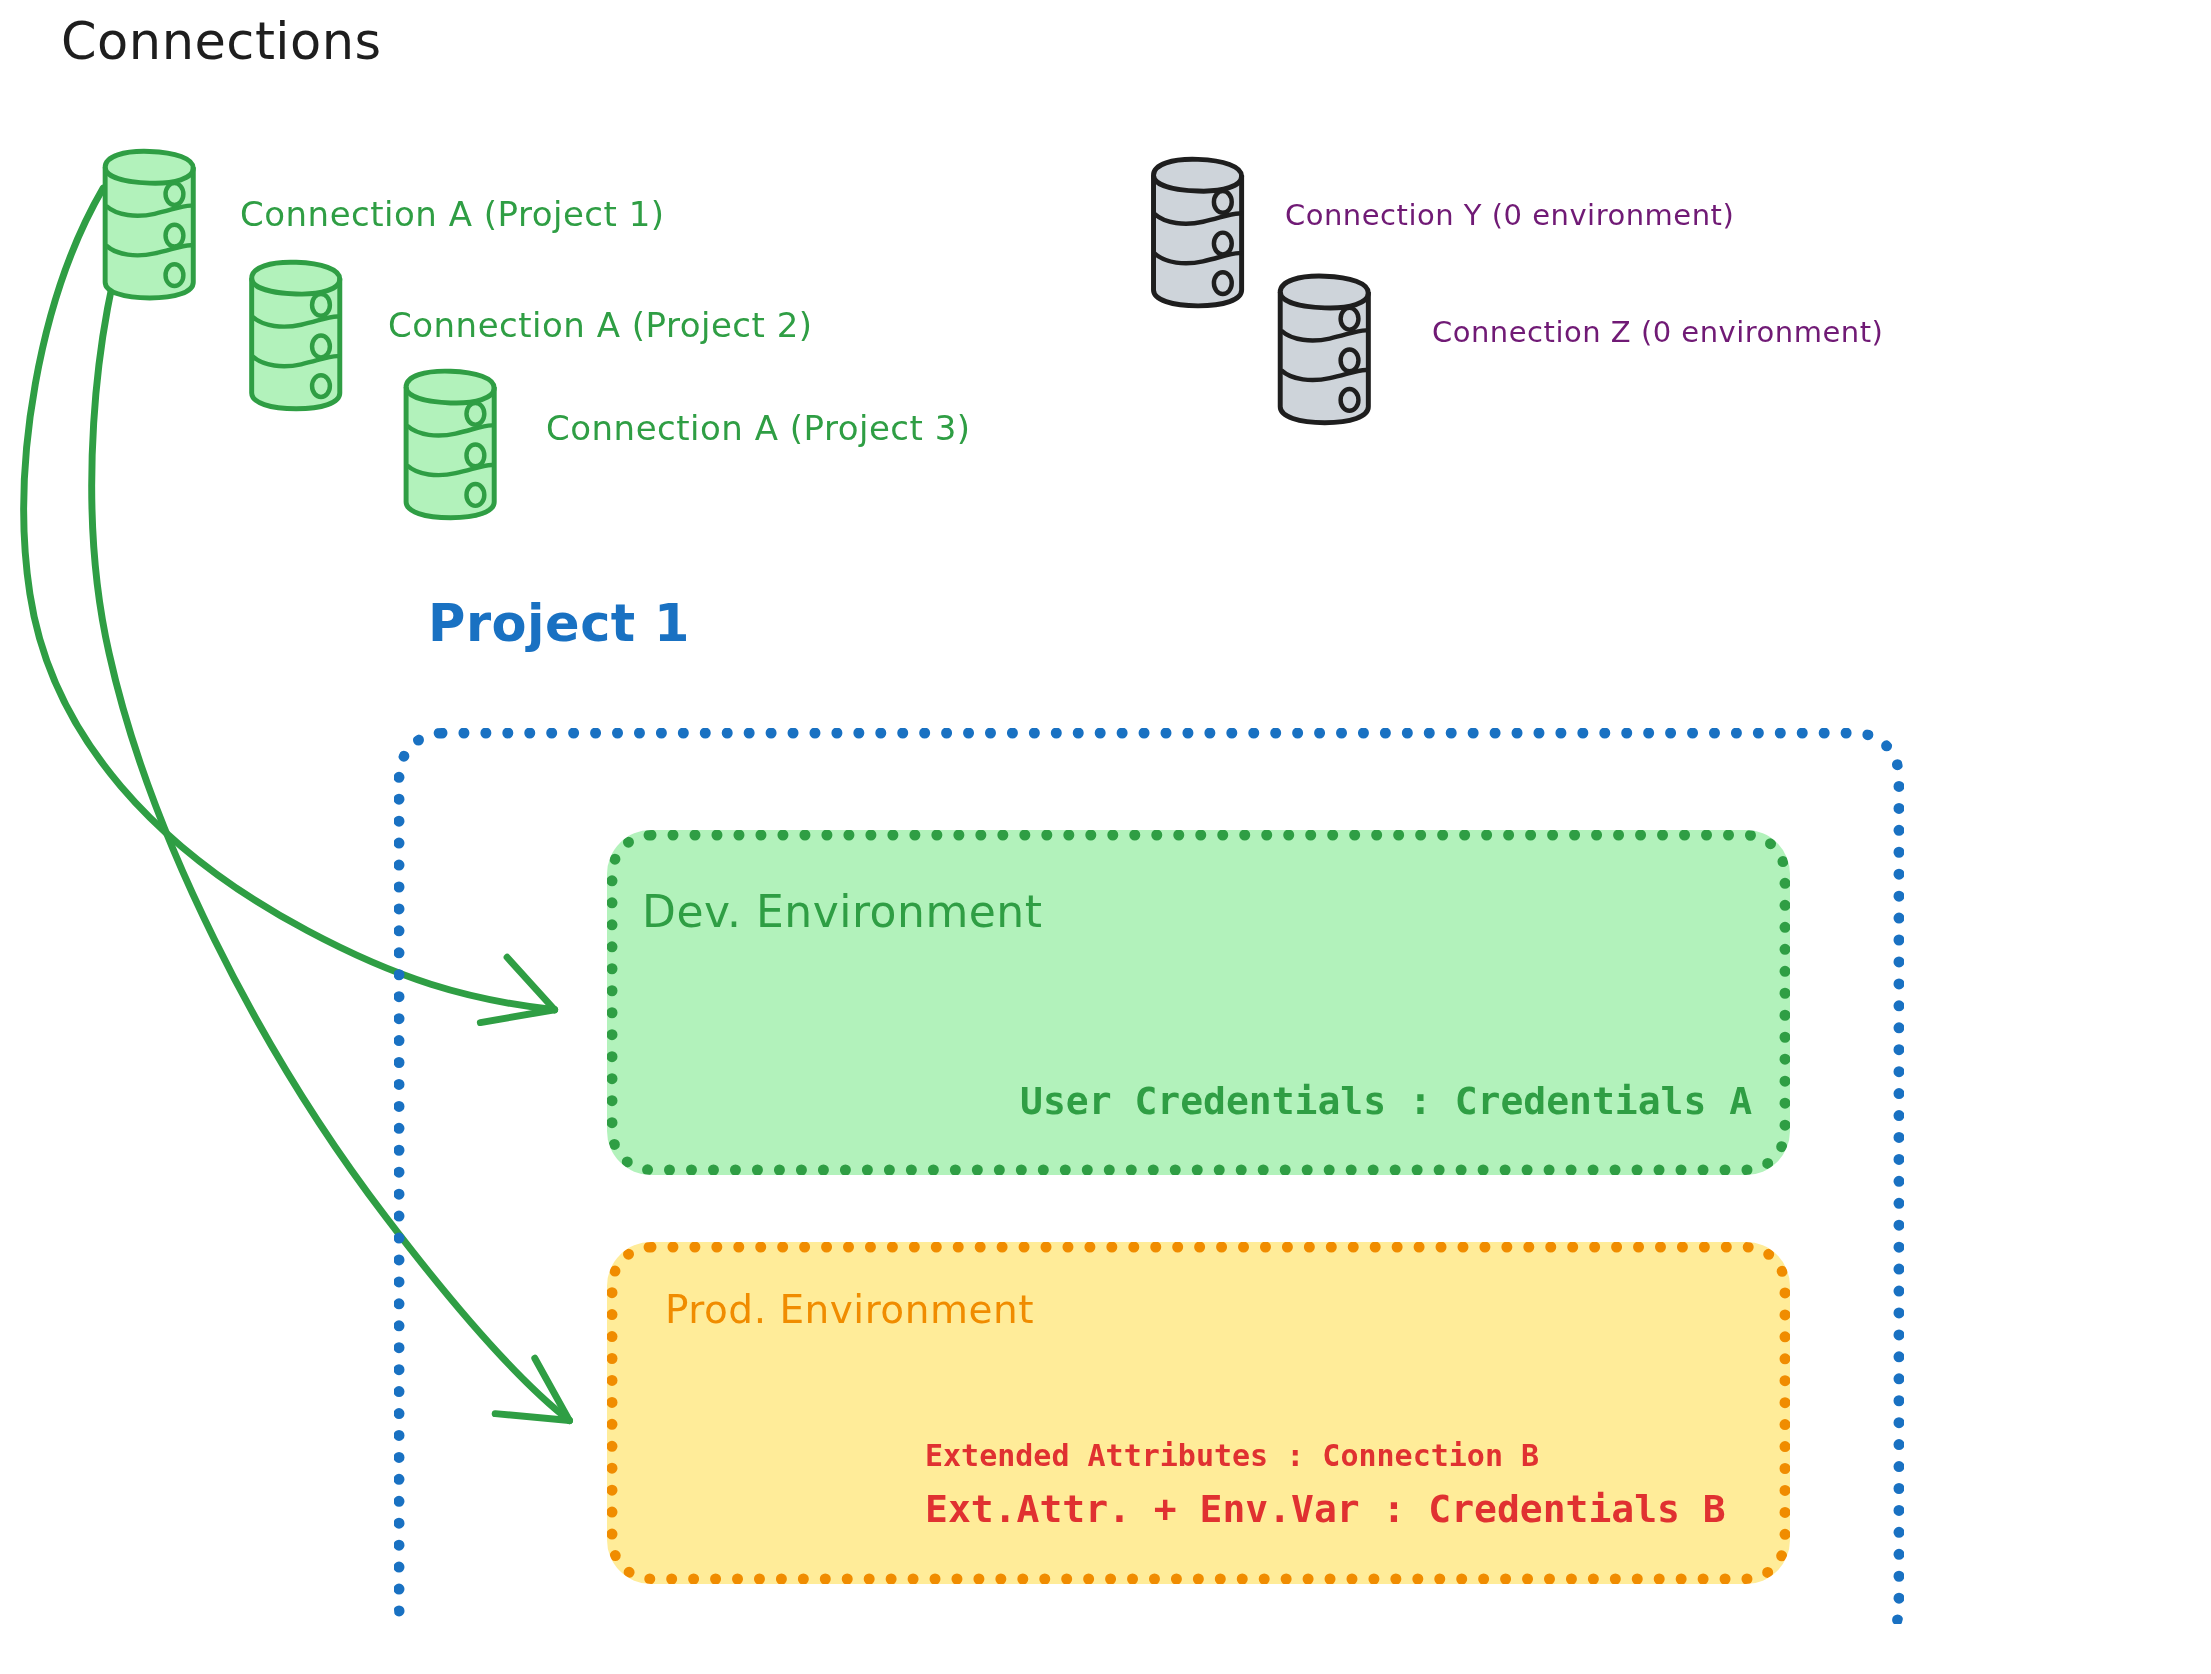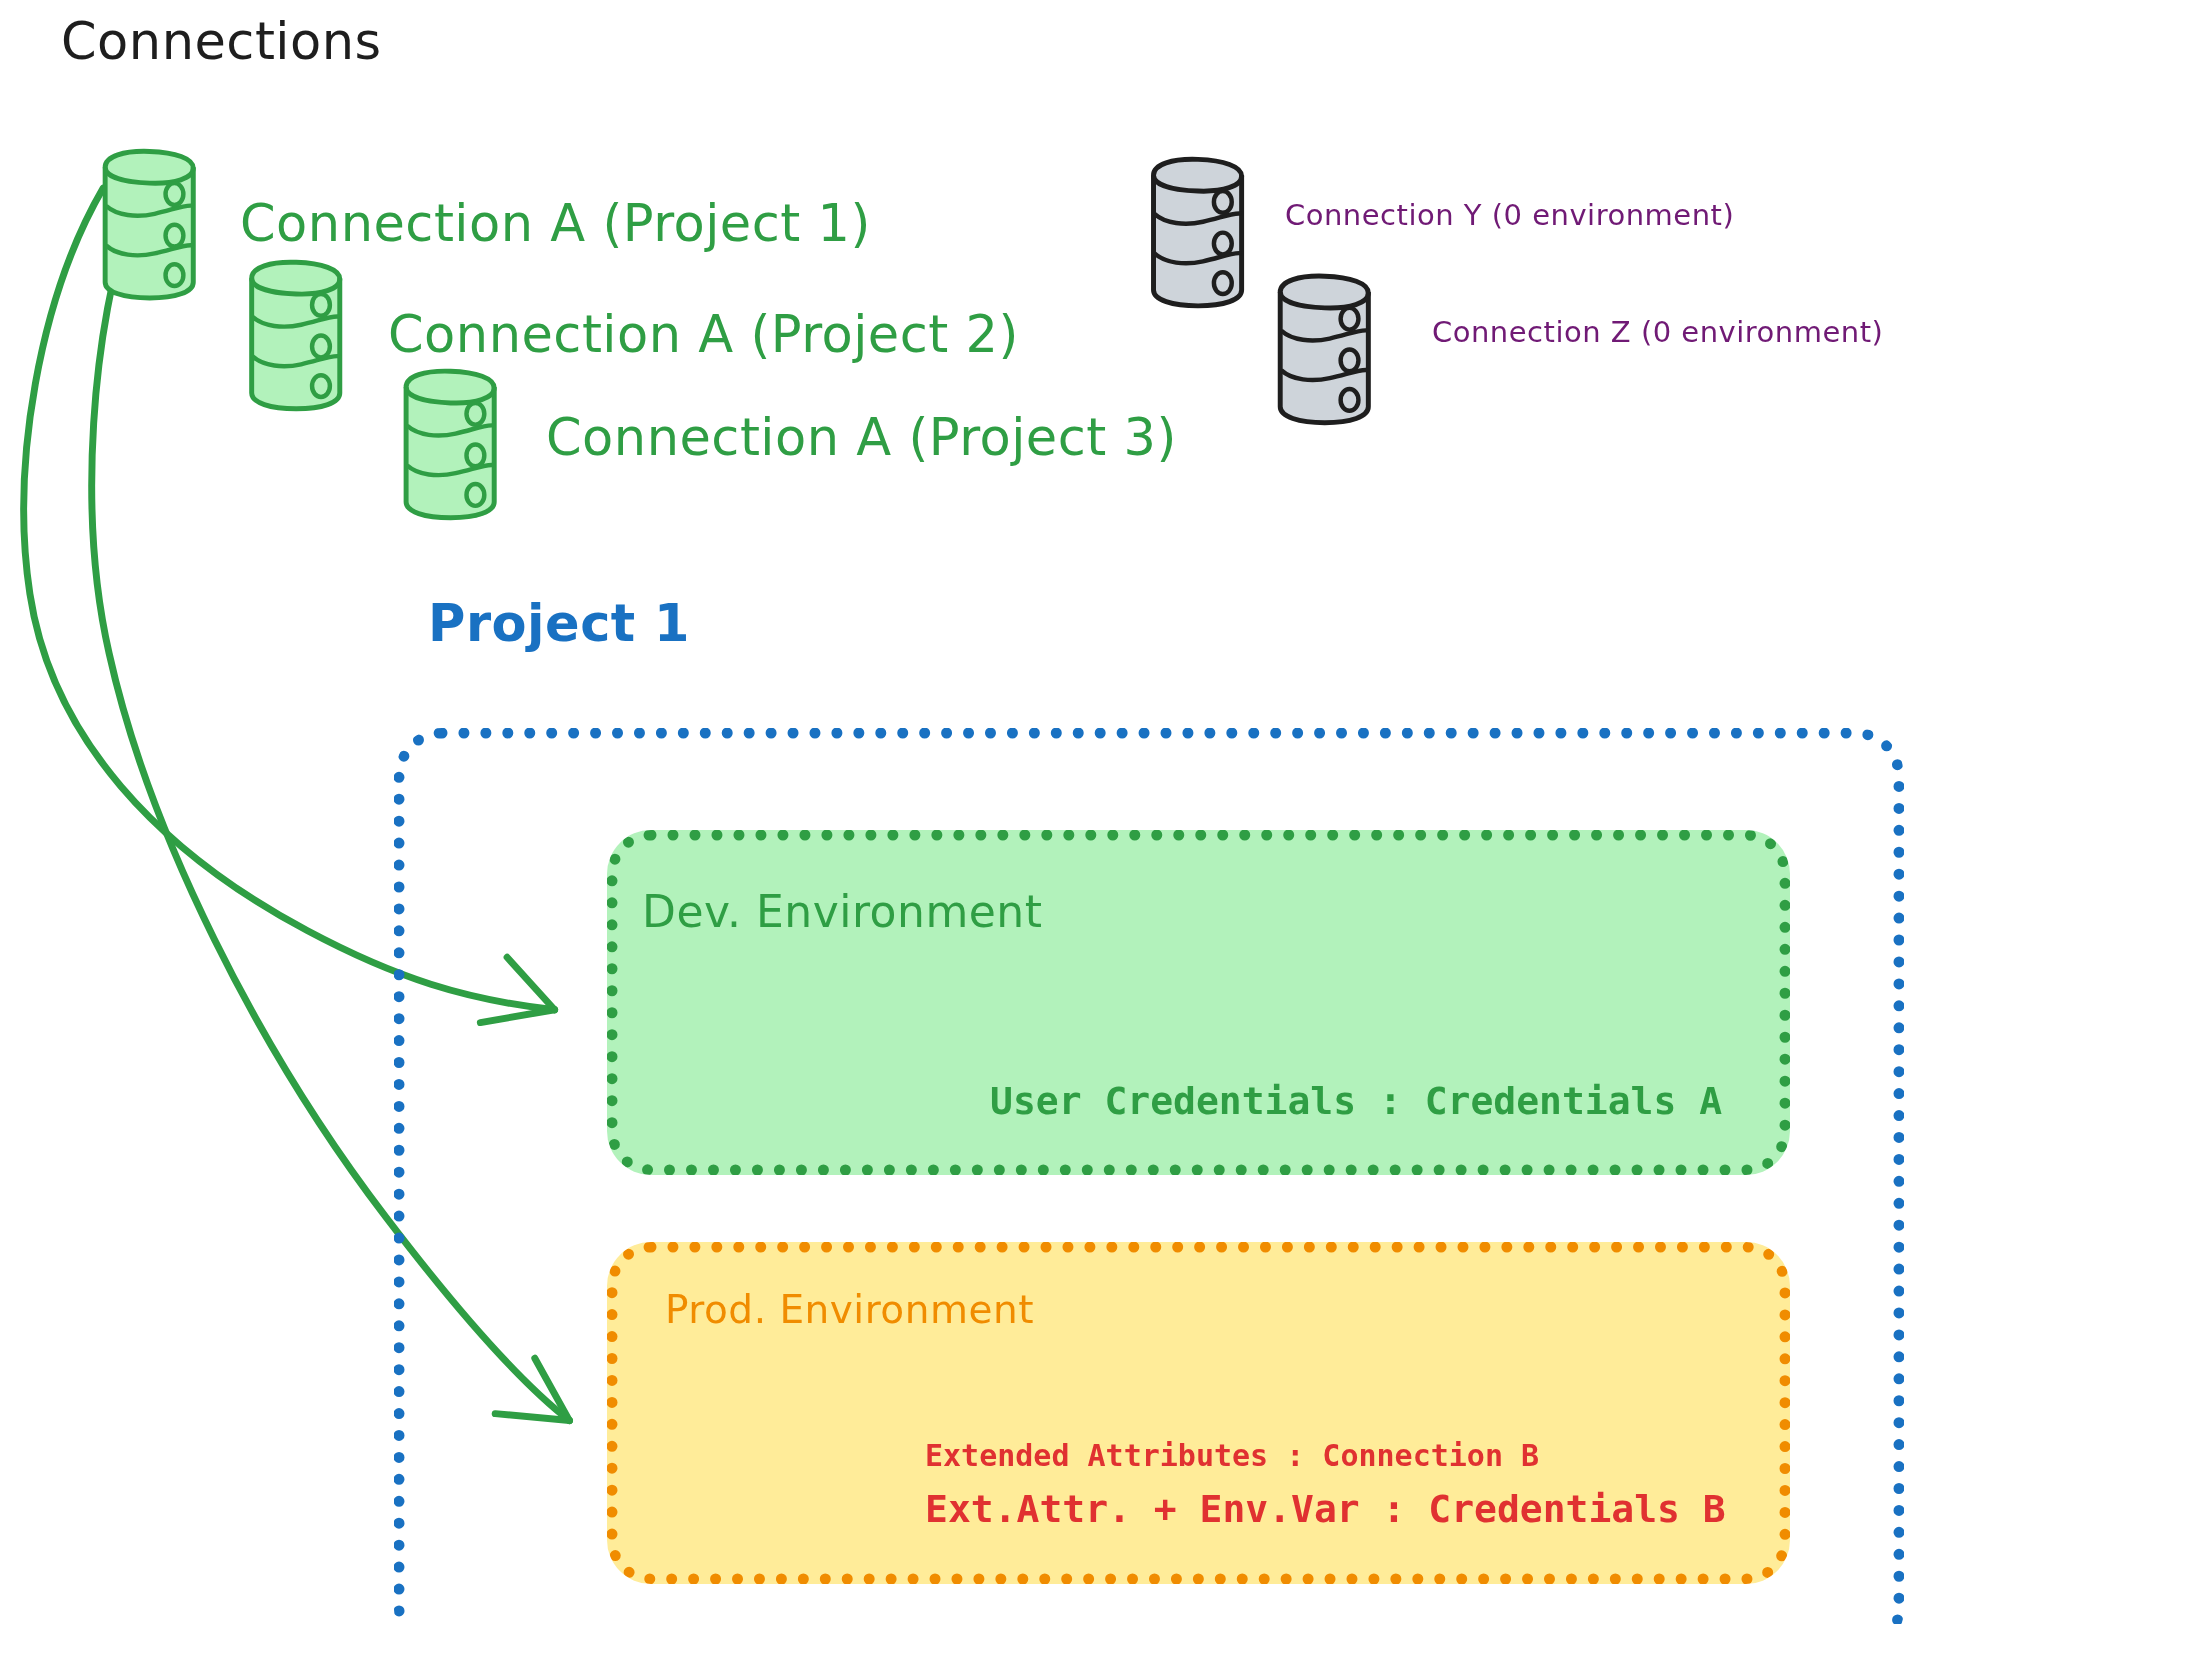--- a/index.html
+++ b/index.html
@@ -40,21 +40,21 @@
     position: absolute;
   }
 
   #title-connections {
     left: 61px;
     top: 12px;
     font-size: 51px;
     color: #1e1e1e;
   }
   .conn-label {
-    font-size: 51px;
+    font-size: 34px;
     color: #2f9e44;
   }
   .conn-label-gray {
     font-size: 29px;
     color: #701a75;
   }
   #label-project1 {
     left: 428px;
     top: 594px;
     font-size: 51px;
@@ -67,21 +67,21 @@
     font-size: 44px;
     color: #2f9e44;
   }
   #label-prod-env {
     left: 665px;
     top: 1287px;
     font-size: 39px;
     color: #f08c00;
   }
   #text-dev-cred {
-    left: 990px;
+    left: 1020px;
     top: 1079px;
     font-size: 38px;
     color: #2f9e44;
   }
   #text-prod-line1 {
     left: 925px;
     top: 1438px;
     font-size: 30px;
     color: #e03131;
   }

